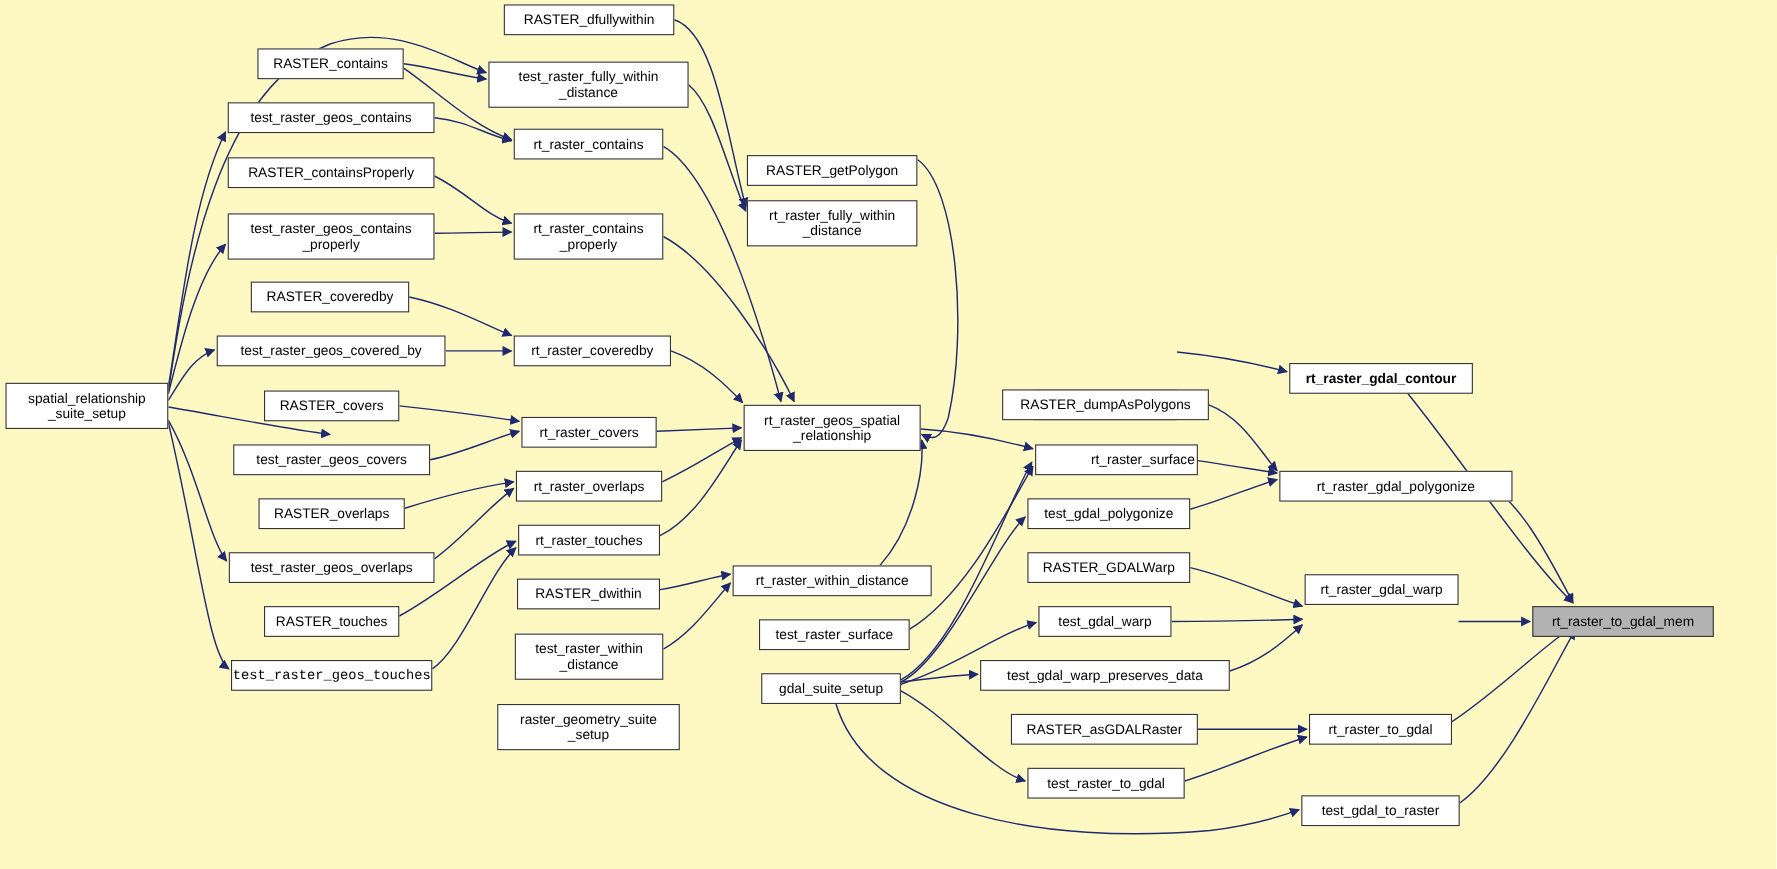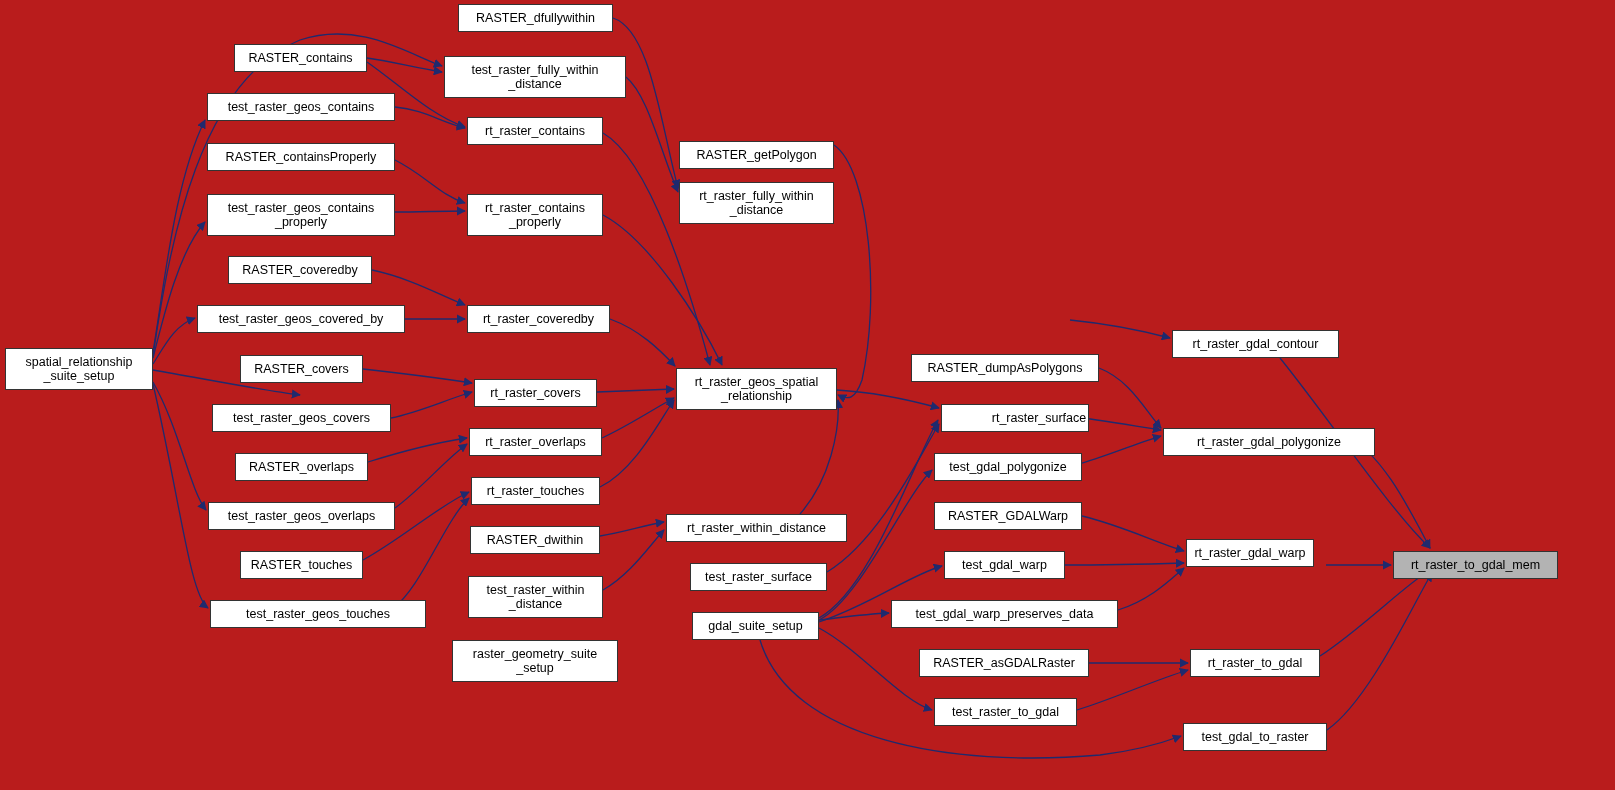--- a/index.html
+++ b/index.html
@@ -1,16 +1,16 @@
 <!DOCTYPE html>
 <html><head>
 <meta charset="utf-8">
 <style>
   html,body{margin:0;padding:0;background:#ffffff;}
-  #canvas{position:relative;width:1615px;height:790px;background:#b91c1c;
+  #canvas{position:relative;width:1615px;height:790px;background:#fef9c3;
           font-family:"Liberation Sans", sans-serif;overflow:hidden;}
   svg#edges{position:absolute;left:0;top:0;width:1615px;height:790px;}
   .node{position:absolute;box-sizing:border-box;border:1px solid #333333;
         background:#ffffff;color:#000000;display:flex;align-items:center;
         justify-content:center;text-align:center;line-height:1.15;
         font-size:12.5px;white-space:pre;}
   .node.hl{background:#b3b3b3;}
 </style>
 </head>
 <body>
@@ -89,21 +89,21 @@
       <div class="node" style="left: 679px; top: 131px; width: 155px; height: 28px; margin-top: 10px;">RASTER_getPolygon</div>
       <div class="node" style="left: 207px; top: 143px; width: 188px; height: 28px;">RASTER_containsProperly</div>
       <div class="node" style="left: 679px; top: 182px; width: 155px; height: 42px;">rt_raster_fully_within
 _distance</div>
       <div class="node" style="left: 207px; top: 194px; width: 188px; height: 42px;">test_raster_geos_contains
 _properly</div>
       <div class="node" style="left: 467px; top: 194px; width: 136px; height: 42px;">rt_raster_contains
 _properly</div>
       <div class="node" style="left: 228px; top: 256px; width: 144px; height: 28px;">RASTER_coveredby</div>
       <div class="node" style="left: 940px; top: 306px; width: 130px; height: 28px; margin-top: 48px;">RASTER_Contour</div>
-      <div class="node" style="left: 1172px; top: 330px; width: 167px; height: 28px;">rt_raster_gdal_contour</div>
+      <div class="node" style="left: 1172px; top: 330px; width: 167px; height: 28px; font-weight: bold;">rt_raster_gdal_contour</div>
       <div class="node" style="left: 197px; top: 305px; width: 208px; height: 28px;">test_raster_geos_covered_by</div>
       <div class="node" style="left: 467px; top: 305px; width: 143px; height: 28px;">rt_raster_coveredby</div>
       <div class="node" style="left: 911px; top: 354px; width: 188px; height: 28px;">RASTER_dumpAsPolygons</div>
       <div class="node" style="left: 5px; top: 348px; width: 148px; height: 42px;">spatial_relationship
 _suite_setup</div>
       <div class="node" style="left: 240px; top: 355px; width: 123px; height: 28px;">RASTER_covers</div>
       <div class="node" style="left: 474px; top: 379px; width: 123px; height: 28px;">rt_raster_covers</div>
       <div class="node" style="left: 676px; top: 368px; width: 161px; height: 42px;">rt_raster_geos_spatial
 _relationship</div>
       <div class="node" style="left: 941px; top: 404px; width: 148px; height: 28px; padding-left: 48px;">rt_raster_surface</div>
@@ -111,28 +111,28 @@
       <div class="node" style="left: 212px; top: 404px; width: 179px; height: 28px;">test_raster_geos_covers</div>
       <div class="node" style="left: 469px; top: 428px; width: 133px; height: 28px;">rt_raster_overlaps</div>
       <div class="node" style="left: 934px; top: 453px; width: 148px; height: 28px;">test_gdal_polygonize</div>
       <div class="node" style="left: 235px; top: 453px; width: 133px; height: 28px;">RASTER_overlaps</div>
       <div class="node" style="left: 471px; top: 477px; width: 129px; height: 28px;">rt_raster_touches</div>
       <div class="node" style="left: 208px; top: 502px; width: 187px; height: 28px;">test_raster_geos_overlaps</div>
       <div class="node" style="left: 934px; top: 502px; width: 148px; height: 28px;">RASTER_GDALWarp</div>
       <div class="node" style="left: 666px; top: 514px; width: 181px; height: 28px;">rt_raster_within_distance</div>
       <div class="node" style="left: 470px; top: 526px; width: 130px; height: 28px;">RASTER_dwithin</div>
       <div class="node" style="left: 944px; top: 551px; width: 121px; height: 28px;">test_gdal_warp</div>
-      <div class="node" style="left: 1186px; top: 539px; width: 128px; height: 28px;">rt_raster_gdal_warp</div>
+      <div class="node" style="left: 1186px; top: 522px; width: 140px; height: 28px;">rt_raster_gdal_warp</div>
       <div class="node hl" style="left: 1393px; top: 551px; width: 165px; height: 28px;">rt_raster_to_gdal_mem</div>
       <div class="node" style="left: 240px; top: 551px; width: 123px; height: 28px;">RASTER_touches</div>
       <div class="node" style="left: 690px; top: 563px; width: 137px; height: 28px;">test_raster_surface</div>
       <div class="node" style="left: 468px; top: 576px; width: 135px; height: 42px;">test_raster_within
 _distance</div>
       <div class="node" style="left: 891px; top: 600px; width: 227px; height: 28px;">test_gdal_warp_preserves_data</div>
-      <div class="node" style="left: 210px; top: 600px; width: 216px; height: 28px;">test_raster_geos_touches</div>
+      <div class="node" style="left: 210px; top: 600px; width: 183px; height: 28px; font-family: Liberation Mono, monospace;">test_raster_geos_touches</div>
       <div class="node" style="left: 692px; top: 612px; width: 127px; height: 28px;">gdal_suite_setup</div>
       <div class="node" style="left: 919px; top: 649px; width: 170px; height: 28px;">RASTER_asGDALRaster</div>
       <div class="node" style="left: 1190px; top: 649px; width: 130px; height: 28px;">rt_raster_to_gdal</div>
       <div class="node" style="left: 452px; top: 640px; width: 166px; height: 42px;">raster_geometry_suite
 _setup</div>
       <div class="node" style="left: 934px; top: 698px; width: 143px; height: 28px;">test_raster_to_gdal</div>
       <div class="node" style="left: 1183px; top: 723px; width: 144px; height: 28px;">test_gdal_to_raster</div>
     </div>
 </div>
 

